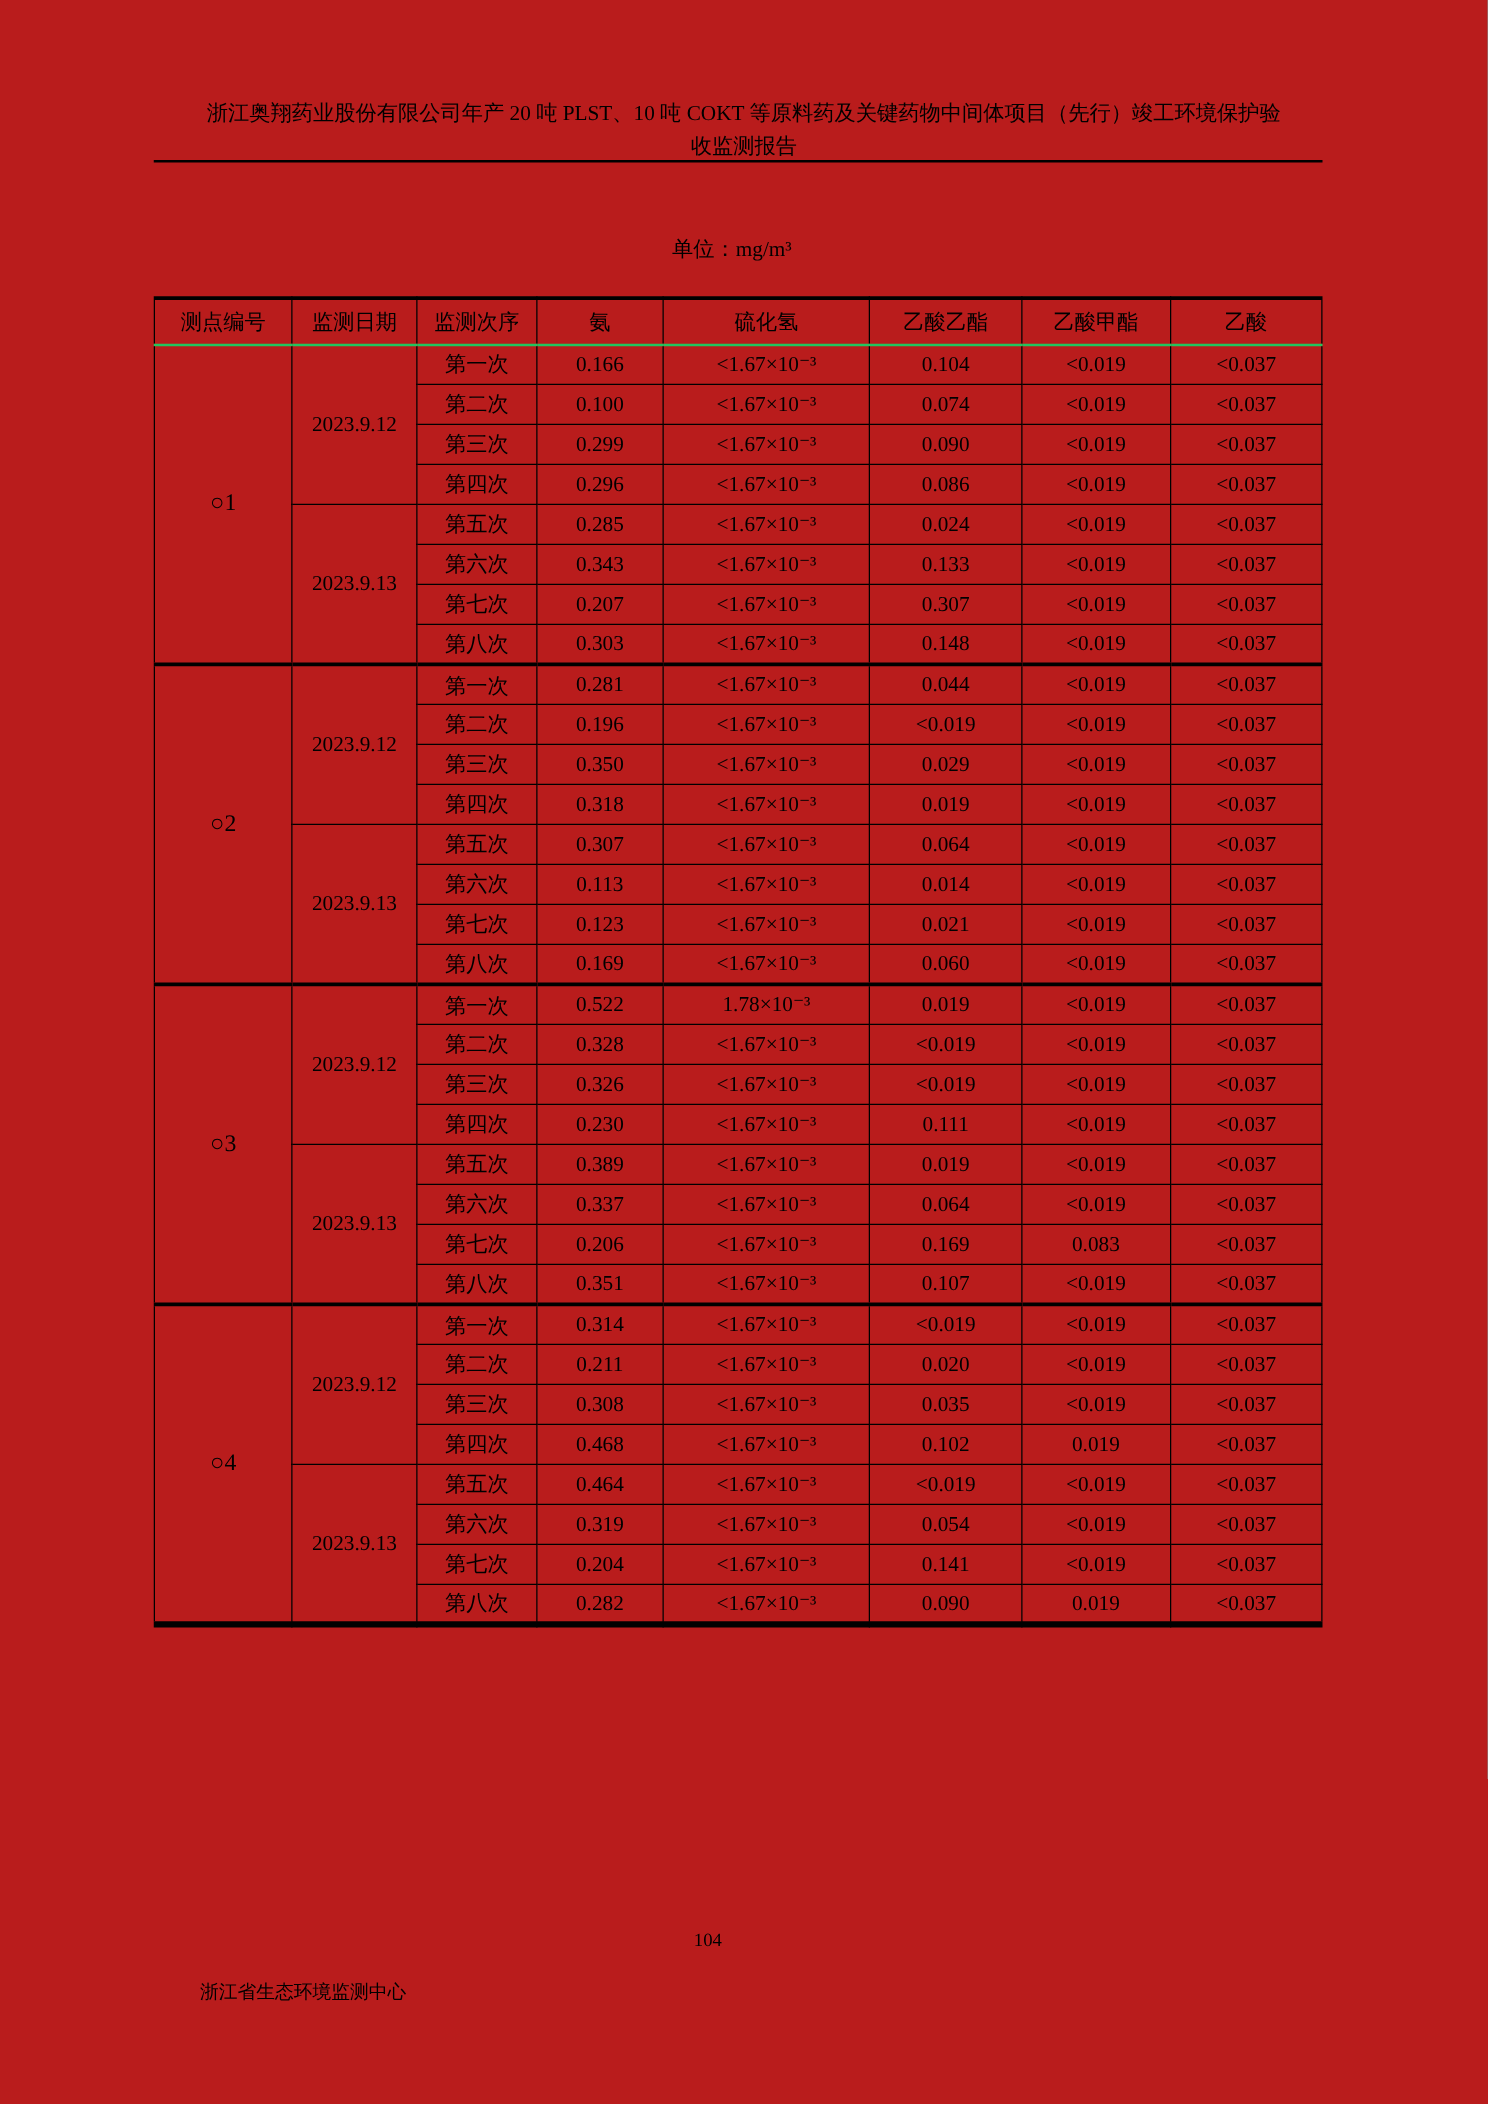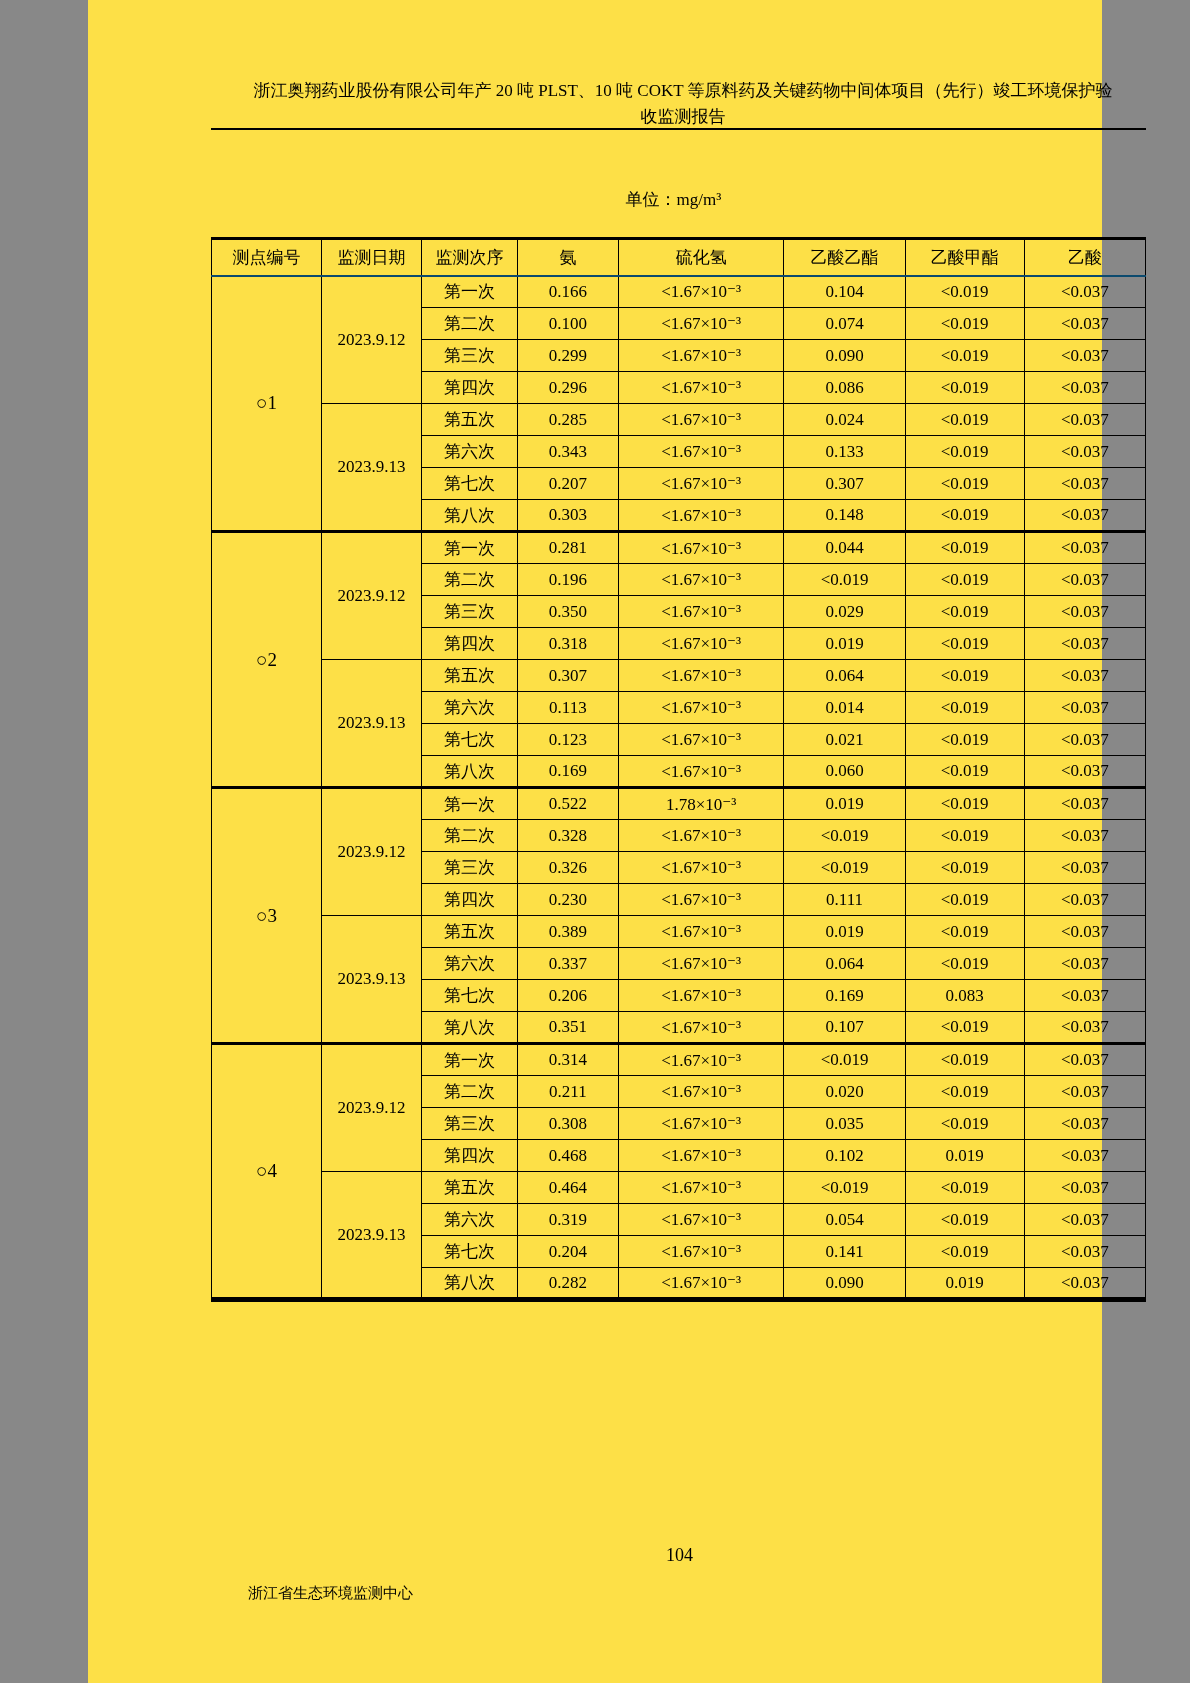--- a/index.html
+++ b/index.html
@@ -1,22 +1,22 @@
 <!DOCTYPE html>
 <html><head>
 <meta charset="utf-8">
 <style>
   * { margin: 0; padding: 0; box-sizing: border-box; }
   html, body { background: #888; }
   .page {
     position: relative;
-    width: 1014px;
+    width: 1190px;
     height: 1683px;
     margin: 0 auto;
-    background: #fde047;
+    background: #b91c1c;
     font-family: "Liberation Serif", "DejaVu Serif", serif;
     color: #000;
   }
   .doc-header {
     position: absolute;
     top: 78px;
     left: 120px;
     width: 950px;
     text-align: center;
     font-size: 17px;
@@ -63,37 +63,37 @@
     text-align: center;
     vertical-align: middle;
     font-size: 17px;
     font-weight: normal;
     padding: 0 2px;
     overflow: hidden;
     white-space: nowrap;
   }
   table.monitor thead th {
     height: 37px;
-    border-bottom: 2px solid #0c4a6e;
+    border-bottom: 2px solid #22c55e;
   }
   table.monitor tbody td { height: 32px; }
   table.monitor td.point { font-size: 19px; }
   tr.group-start td { border-top: 3px solid #000; }
   .footer-org {
     position: absolute;
     top: 1545px;
     left: 160px;
     font-size: 15px;
     margin-top: 39px;
   }
   .footer-page {
     position: absolute;
     top: 1545px;
-    left: 578px;
-    font-size: 18px;
+    left: 555px;
+    font-size: 15px;
   }
 </style>
 </head>
 <body>
 
 <div class="page">
 
   <div class="doc-header">
     <div>浙江奥翔药业股份有限公司年产 20 吨 PLST、10 吨 COKT 等原料药及关键药物中间体项目（先行）竣工环境保护验</div>
     <div>收监测报告</div>

